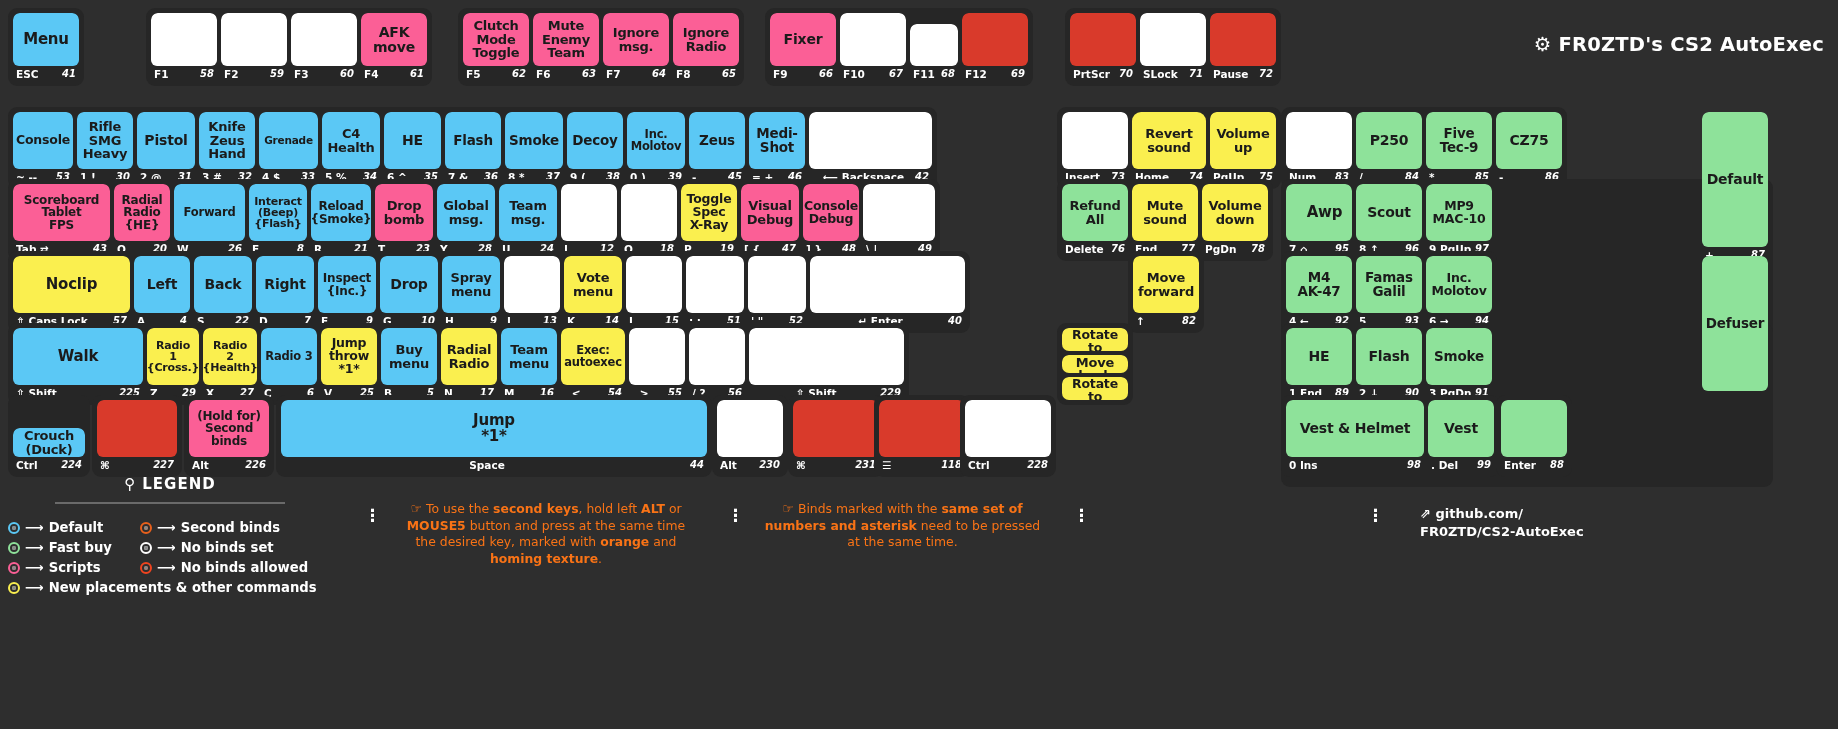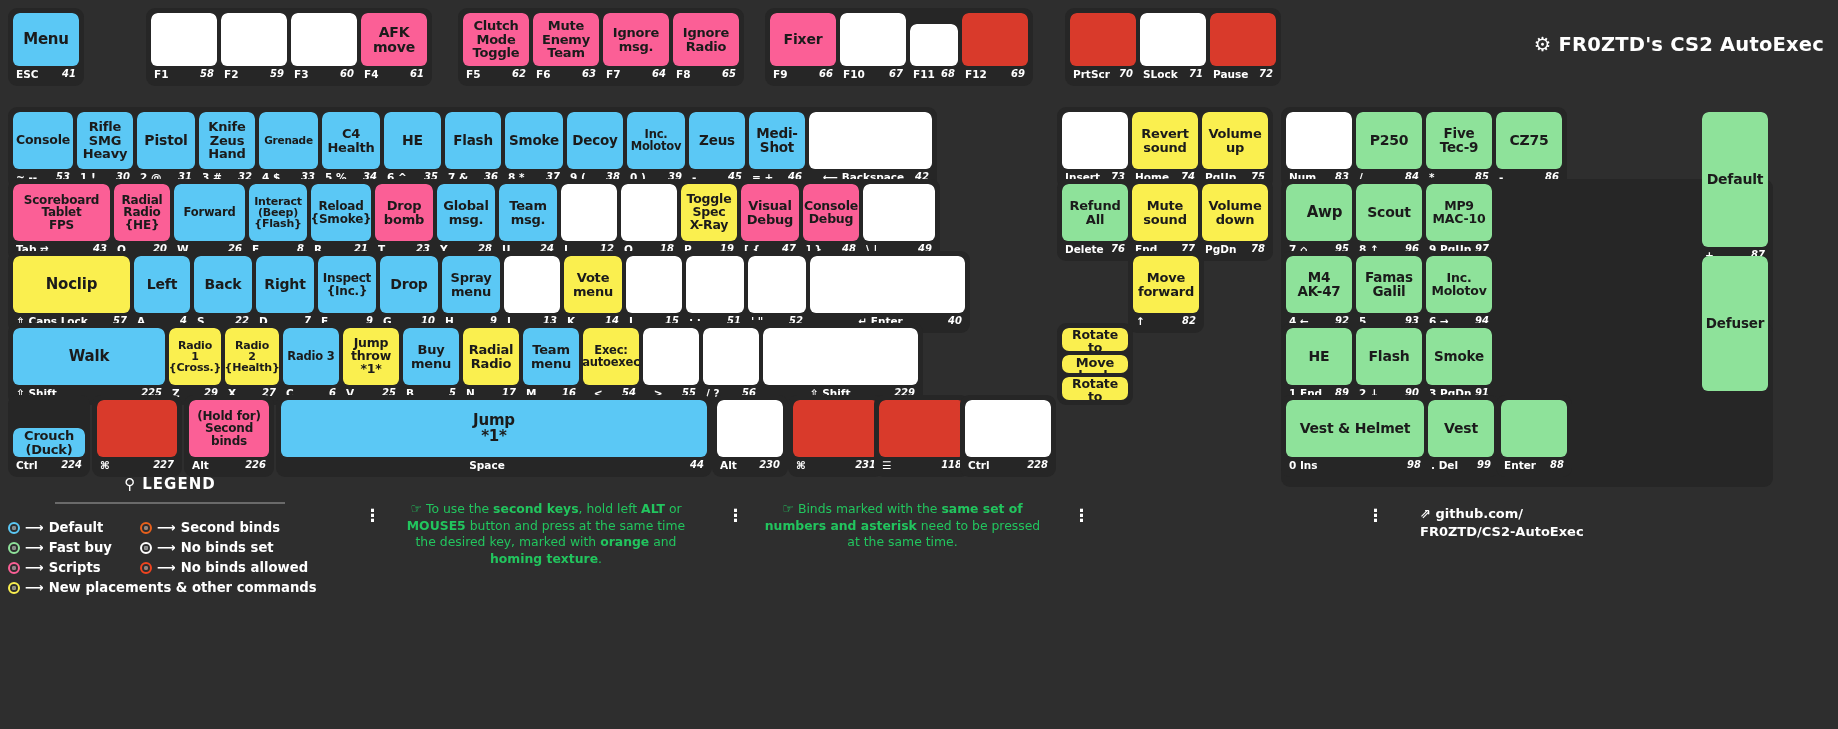--- a/index.html
+++ b/index.html
@@ -97,21 +97,21 @@
   .dot::after {
     content: ""; position: absolute; left: 50%; top: 50%;
     width: 4px; height: 4px; border-radius: 50%;
     transform: translate(-50%,-50%); background: #888;
   }
   .arrow { font-size: 13px; }
 
   
   .note {
     position: absolute; top: 500px;
-    color: #22c55e; font-size: 12.4px; line-height: 1.33;
+    color: #f97316; font-size: 12.4px; line-height: 1.33;
     text-align: center; font-weight: normal;
   }
   .note b { font-weight: bold; }
   .note .hand { font-size: 13px; }
   .sep {
     position: absolute; top: 510px;
     color: #fff; font-size: 17px; font-weight: bold; letter-spacing: 1px;
     line-height: 0.62; width: 10px; text-align: center;
   }
   #gh {
@@ -367,21 +367,21 @@
         </div>
       </div>
       <div class="block" style="left: 1057px; top: 107px; height: 82px;">
         <div class="key" style="width: 66px;">
           <div class="cap c-white" style="font-size: 13px;"></div>
           <div class="legend">
             <span class="nm">Insert</span>
             <span class="sc">73</span>
           </div>
         </div>
-        <div class="key" style="width: 66px;">
+        <div class="key" style="width: 74px; border-radius: 9px;">
           <div class="cap c-yellow" style="font-size: 13px;">Revert
 sound</div>
           <div class="legend">
             <span class="nm">Home</span>
             <span class="sc">74</span>
           </div>
         </div>
         <div class="key" style="width: 66px;">
           <div class="cap c-yellow" style="font-size: 13px;">Volume
 up</div>
@@ -719,21 +719,21 @@
         <div class="key" style="width: 66px;">
           <div class="cap c-green" style="font-size: 12.5px;">Inc.
 Molotov</div>
           <div class="legend">
             <span class="nm">6 →</span>
             <span class="sc">94</span>
           </div>
         </div>
       </div>
       <div class="block" style="left: 8px; top: 323px; height: 82px;">
-        <div class="key" style="width: 152px;">
+        <div class="key" style="width: 130px;">
           <div class="cap c-blue" style="font-size: 15px;">Walk</div>
           <div class="legend">
             <span class="nm">⇧ Shift</span>
             <span class="sc">225</span>
           </div>
         </div>
         <div class="key" style="width: 52px;">
           <div class="cap c-yellow" style="font-size: 11px;">Radio
 1
 {Cross.}</div>
@@ -784,21 +784,21 @@
           </div>
         </div>
         <div class="key" style="width: 56px;">
           <div class="cap c-blue" style="font-size: 13px;">Team
 menu</div>
           <div class="legend">
             <span class="nm">M</span>
             <span class="sc">16</span>
           </div>
         </div>
-        <div class="key" style="width: 56px;">
+        <div class="key" style="width: 64px;">
           <div class="cap c-yellow" style="font-size: 11.5px;">Exec:
 autoexec</div>
           <div class="legend">
             <span class="nm">, &lt;</span>
             <span class="sc">54</span>
           </div>
         </div>
         <div class="key" style="width: 56px;">
           <div class="cap c-white" style="font-size: 13px;"></div>
           <div class="legend">

